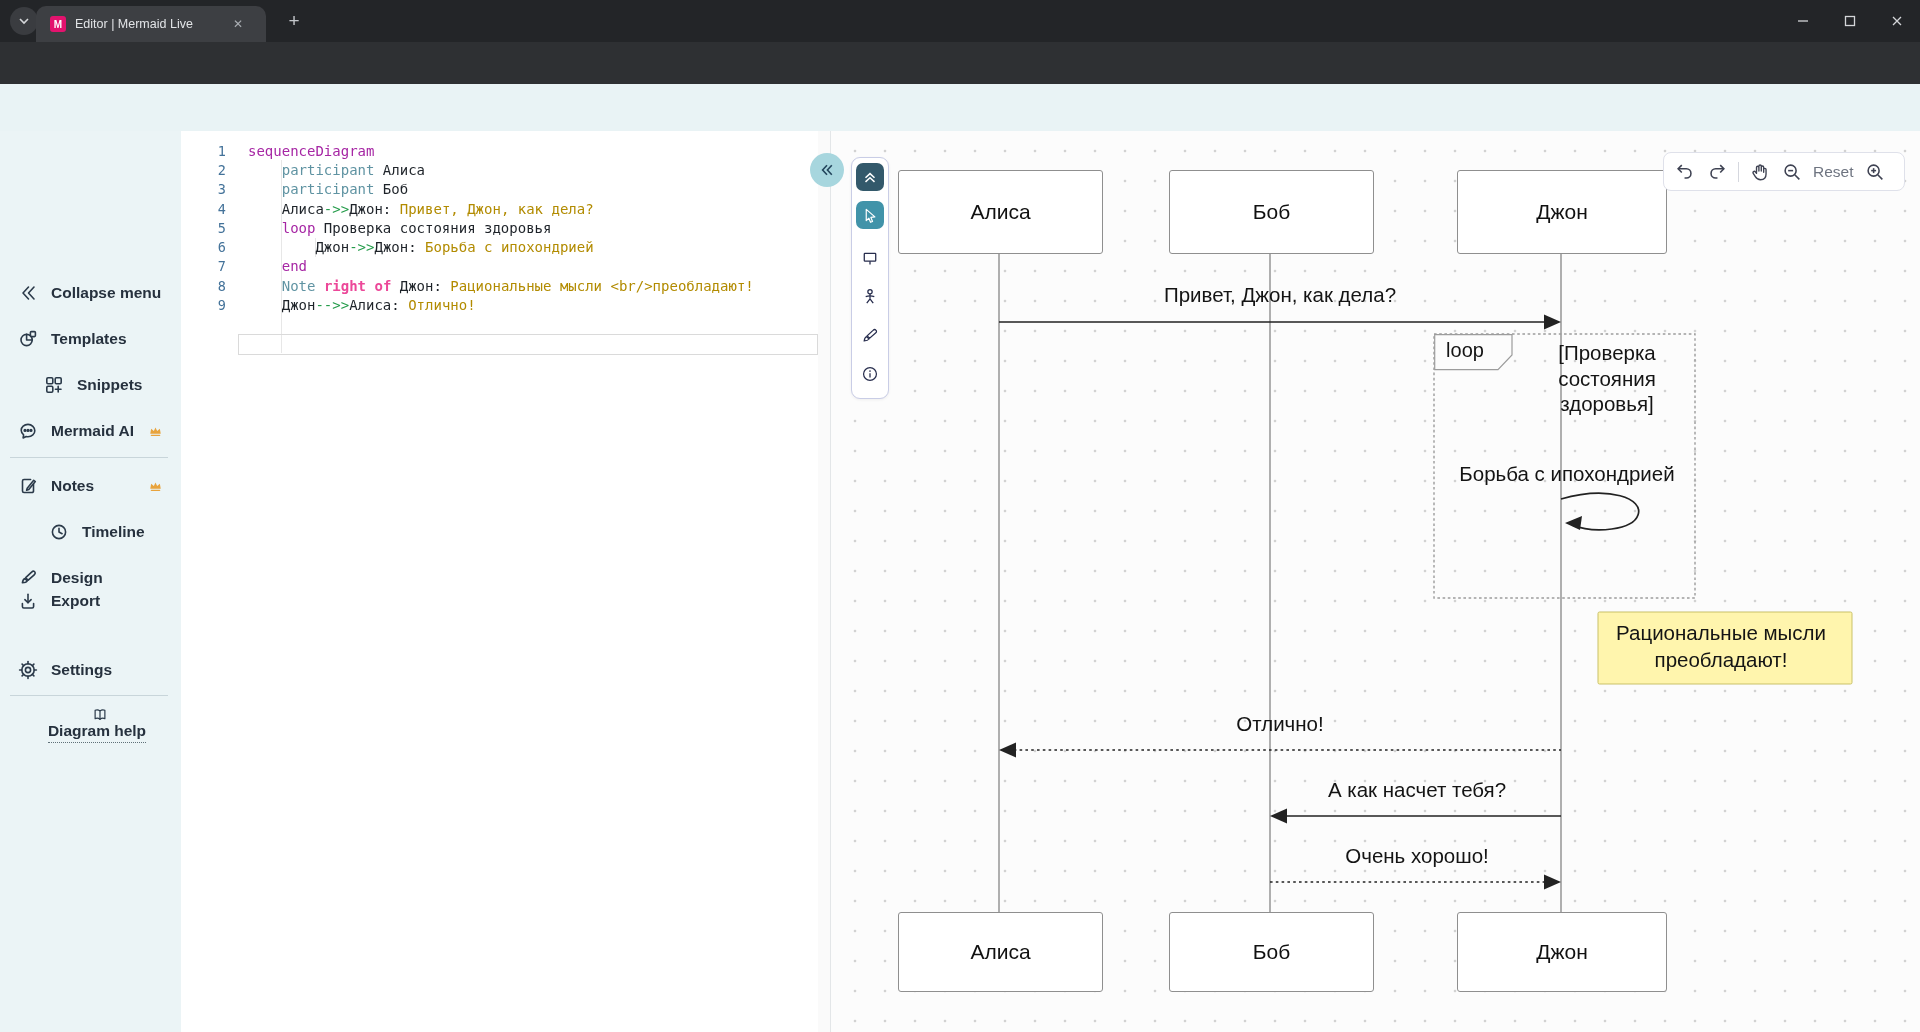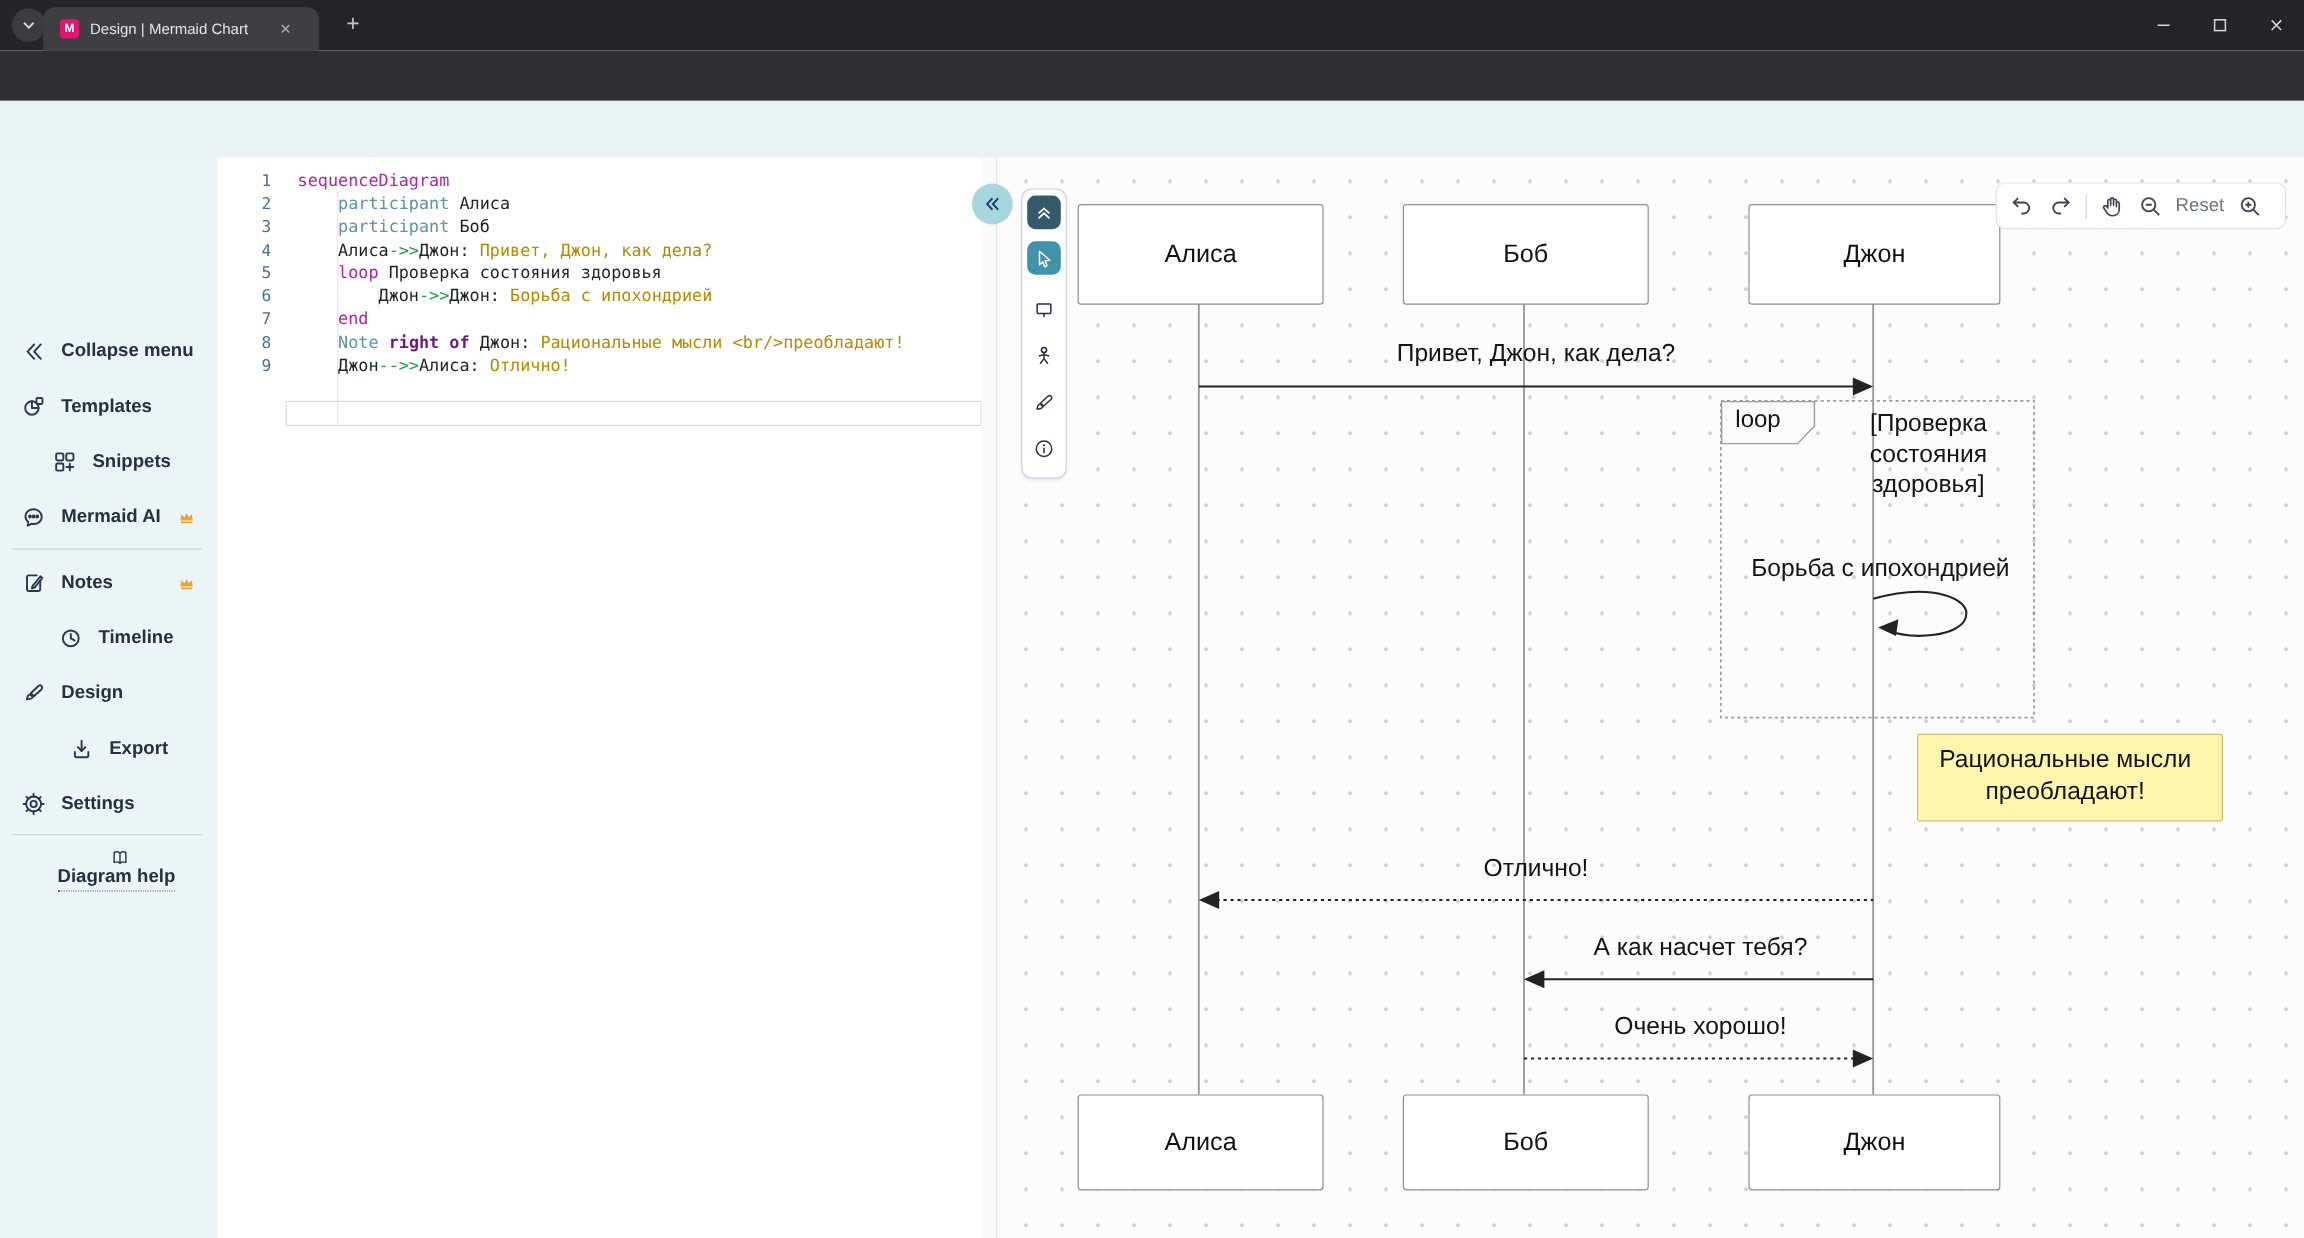--- a/index.html
+++ b/index.html
@@ -69,21 +69,21 @@
 
   
   #editor{position:absolute;left:181px;top:131px;width:637px;height:901px;background:#fff;}
   #rows{position:absolute;left:0;top:10px;}
   .crow{display:flex;height:19.3px;align-items:center;}
   .ln{width:45px;padding-right:12px;text-align:right;color:#437299;
       font:13.5px "DejaVu Sans Mono",monospace;flex:none;}
   .cd{padding-left:10px;font:14px "DejaVu Sans Mono",monospace;white-space:pre;color:#1e2329;}
   .tk-k{color:#a626a4;}
   .tk-d{color:#5f93a2;}
-  .tk-k2{color:#701a75;font-weight:700;}
+  .tk-k2{color:#ec4899;font-weight:700;}
   .tk-a{color:#259c4b;}
   .tk-m{color:#b28b00;}
   .tk-p{color:#1e2329;}
   #guide1{position:absolute;left:100px;top:29.3px;width:1px;height:193px;background:#e7e7e7;}
   #guide2{position:absolute;left:134px;top:106.5px;width:1px;height:19.3px;background:#e7e7e7;}
   #active-line{position:absolute;left:57px;top:202.5px;width:578px;height:19.3px;border:1px solid #dadada;}
   #scroll-thumb{position:absolute;left:806px;top:133px;width:12px;height:745px;background:#c5c7c9;cursor:pointer;}
   #splitter{position:absolute;left:818px;top:131px;width:12px;height:901px;background:#fafafa;cursor:col-resize;}
 
   
@@ -116,21 +116,21 @@
 <body>
 
 <div id="tabbar">
   <div id="tab-search">
     <svg width="12" height="12" viewBox="0 0 12 12">
       <polyline points="2,4 6,8 10,4" fill="none" stroke="#d4d6d9" stroke-width="1.6"></polyline>
       </svg>
   </div>
   <div id="active-tab">
     <div class="favicon">M</div>
-    <div id="tab-title">Design | Mermaid Chart</div>
+    <div id="tab-title">Editor | Mermaid Live</div>
     <div id="tab-close">✕</div>
   </div>
   <div id="new-tab">+</div>
   <div id="win-controls">
     <div class="winbtn">
       <svg width="12" height="12" viewBox="0 0 12 12">
           <line x1="1" y1="6" x2="11" y2="6" stroke="#d4d6d9" stroke-width="1.3"></line>
         </svg>
       </div>
     <div class="winbtn">
@@ -306,21 +306,21 @@
           </svg>
         </span>
       </div>
       <div class="side-item" style="top: 429px;">
         <svg class="ic" width="20" height="20" viewBox="0 0 20 20" fill="none" stroke="#2b3a4a" stroke-width="1.6" stroke-linecap="round" stroke-linejoin="round">
           <path d="M16.3 3.4 c1.4 1.1 1 2.4 -.1 3.4 l-6 5.4 -2.5-2.5 5.9-5.6 c.9-.9 1.9-1.4 2.7-.7 Z"></path>
           <path d="M7 10.6 c-1.9.4-2.3 2.2-2.6 4.2 2 0 4-.5 4.9-1.9 Z"></path>
         </svg>
         <span class="lbl">Design</span>
       </div>
-      <div class="side-item" style="top: 475px; margin-left: 40px;">
+      <div class="side-item" style="top: 452px;">
         <svg class="ic" width="20" height="20" viewBox="0 0 20 20" fill="none" stroke="#2b3a4a" stroke-width="1.6" stroke-linecap="round" stroke-linejoin="round">
           <path d="M4.4 12.6 v3 a1.4 1.4 0 0 0 1.4 1.4 h8.4 a1.4 1.4 0 0 0 1.4 -1.4 v-3"></path>
           <line x1="10" y1="3.2" x2="10" y2="11.6"></line>
           <polyline points="6.9,8.6 10,11.8 13.1,8.6"></polyline>
         </svg>
         <span class="lbl">Export</span>
       </div>
       <div class="side-item" style="top: 521px;">
         <svg class="ic" width="20" height="20" viewBox="0 0 20 20" fill="none" stroke="#2b3a4a" stroke-width="1.6" stroke-linecap="round" stroke-linejoin="round">
           <circle cx="10" cy="10" r="2.6"></circle>

